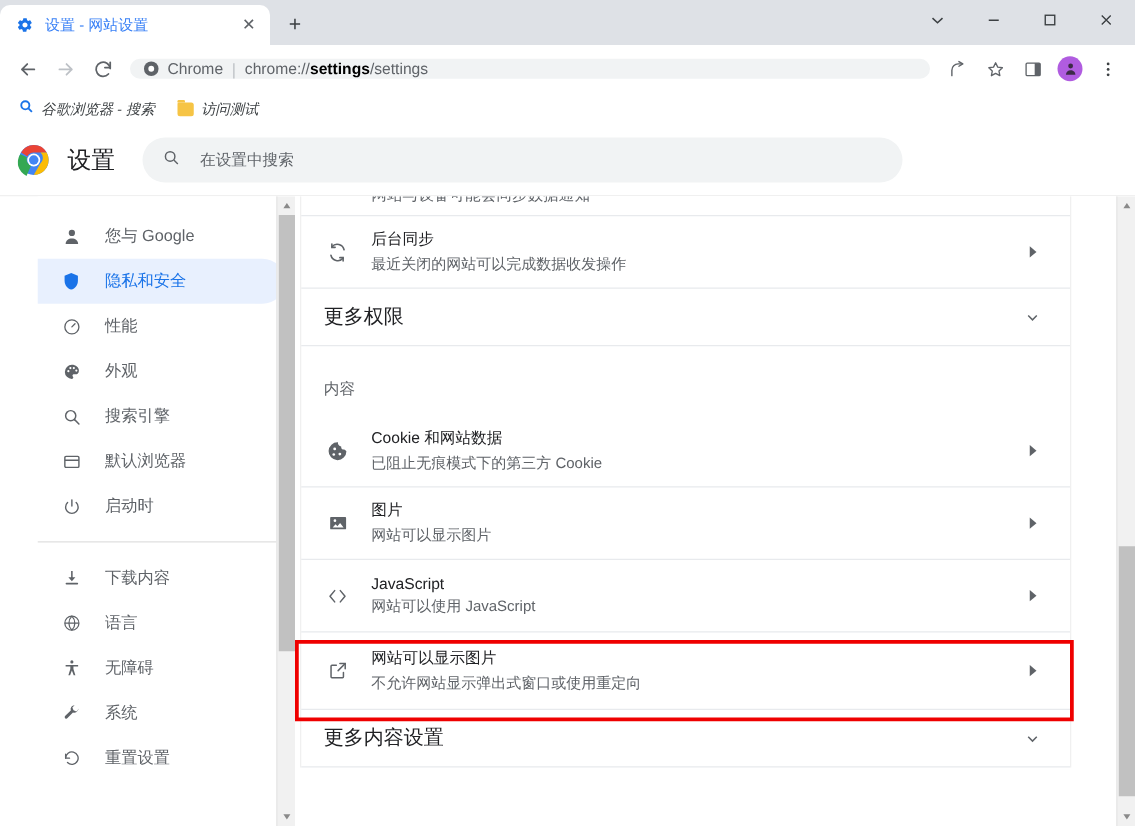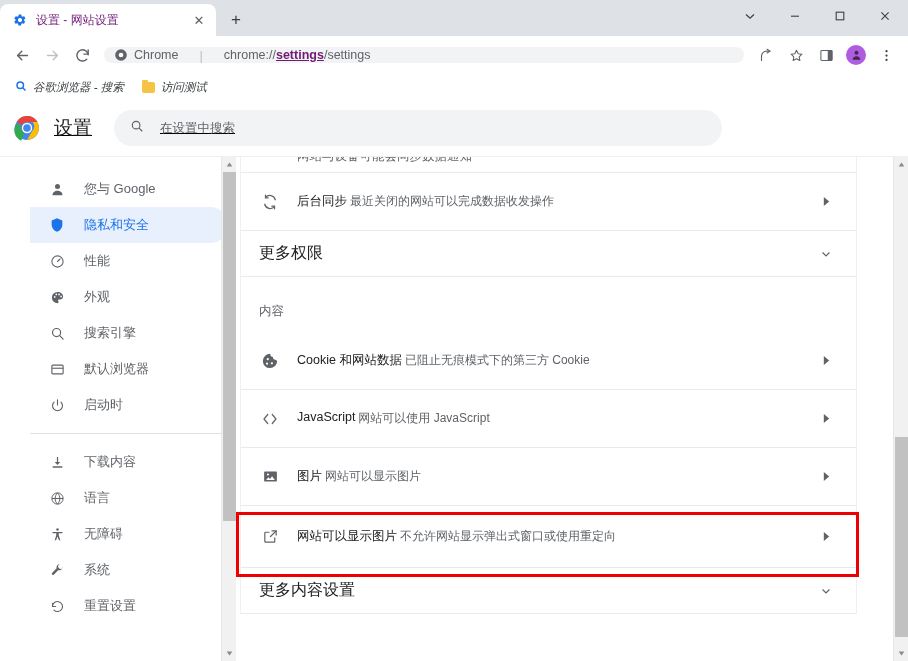--- a/index.html
+++ b/index.html
@@ -14,21 +14,21 @@
     height: 36px; background: #dee1e6;
     display: flex; align-items: flex-end; position: relative;
   }
   .tab {
     height: 32px; width: 216px; background: #ffffff;
     border-radius: 8px 8px 0 0; display: flex; align-items: center;
     padding: 0 8px 0 12px; gap: 8px; position: relative;
   }
   .tab-favicon { width: 16px; height: 16px; flex: 0 0 16px; display:flex; align-items:center; justify-content:center; }
   .tab-title {
-    font-size: 12px; color: #701a75; white-space: nowrap;
+    font-size: 12px; color: #3b82f6; white-space: nowrap;
     overflow: hidden; text-overflow: ellipsis; flex: 1;
   }
   .tab-close {
     width: 18px; height: 18px; border-radius: 50%;
     display: flex; align-items: center; justify-content: center;
     color: #5f6368; font-size: 13px; flex: 0 0 18px;
   }
   .newtab {
     width: 28px; height: 28px; margin: 0 0 2px 6px; border-radius: 50%;
     display: flex; align-items: center; justify-content: center;
@@ -48,27 +48,27 @@
     height: 38px; background: #ffffff; display: flex; align-items: center;
     padding: 0 8px; gap: 2px;
   }
   .tb-btn {
     width: 28px; height: 28px; border-radius: 50%;
     display: flex; align-items: center; justify-content: center; color: #5f6368;
   }
   .tb-btn.disabled { color: #bdc1c6; }
   .omnibox {
     flex: 1; height: 16px; background: #f1f3f4; border-radius: 14px;
-    display: flex; align-items: center; padding: 0 10px; margin: 0 6px; gap: 21px;
+    display: flex; align-items: center; padding: 0 10px; margin: 0 6px; gap: 7px;
   }
   .omni-chip { display: flex; align-items: center; gap: 6px; }
   .omni-chip-label { font-size: 12.5px; color: #5f6368; }
   .omni-sep { color: #bdc1c6; font-size: 13px; }
   .omni-url { font-size: 12.5px; color: #5f6368; white-space: nowrap; }
-  .omni-url b { color: #701a75; font-weight: 700; text-decoration: underline; }
+  .omni-url b { color: #000000; font-weight: 700; }
   .avatar {
     width: 20px; height: 20px; border-radius: 50%; background: #b05ce0;
     display: flex; align-items: center; justify-content: center;
   }
 
   
   .bookmarks {
     height: 26px; background: #ffffff; display: flex; align-items: center;
     padding: 0 8px; gap: 4px; font-style: italic;
   }
@@ -79,21 +79,21 @@
     position: relative;
   }
   .folder-ico:before {
     content:""; position:absolute; top:-2px; left:0; width:6px; height:2px;
     background:#f6c445; border-radius:1px 1px 0 0;
   }
 
   
   .settings-header {
     height: 56px; background: #ffffff; display: flex; align-items: center;
-    padding-left: 14px; gap: 14px; text-decoration: underline;
+    padding-left: 14px; gap: 14px;
   }
   .chrome-logo { width: 26px; height: 26px; flex: 0 0 26px; }
   .settings-title { font-size: 19px; color: #202124; font-weight: 400; }
   .search-box {
     margin-left: 8px; width: 608px; height: 36px; background: #f1f3f4;
     border-radius: 18px; display: flex; align-items: center; padding: 0 16px; gap: 16px;
   }
   .search-ph { font-size: 12.5px; color: #5f6368; }
 
   
@@ -138,21 +138,21 @@
   .clip-row {
     height: 16px; border-bottom: 1px solid #e8eaed; overflow: hidden;
     padding-left: 56px; color: #5f6368; font-size: 12.5px;
   }
   .clip-row span { display: block; margin-top: -9px; }
   .row {
     display: flex; align-items: center; min-height: 58px;
     padding: 0 20px 0 18px; border-bottom: 1px solid #e8eaed; gap: 16px;
   }
   .row-ico { width: 22px; height: 22px; flex: 0 0 22px; display: flex; align-items: center; justify-content: center; color: #5f6368; }
-  .row-txt { flex: 1; display: flex; flex-direction: row; gap: 3px; }
+  .row-txt { flex: 1; display: flex; flex-direction: column; gap: 3px; }
   .row-title { font-size: 12.5px; color: #202124; }
   .row-sub { font-size: 12px; color: #5f6368; }
   .row-chev { width: 20px; flex: 0 0 20px; display: flex; align-items: center; justify-content: center; color: #5f6368; }
   .section-row {
     display: flex; align-items: center; min-height: 46px;
     padding: 0 20px 0 18px; border-bottom: 1px solid #e8eaed;
   }
   .section-row .row-title { flex: 1; font-size: 16px; color: #202124; }
   .group-label {
     padding: 26px 0 12px 18px; font-size: 12.5px; color: #5f6368;
@@ -500,46 +500,46 @@
           </span>
           <span class="row-chev">
             <svg width="9" height="11" viewBox="0 0 10 12" fill="#5f6368">
                 <path d="M2 1 L8 6 L2 11 Z"></path>
               </svg>
           </span>
         </div>
 
         <div class="row">
           <span class="row-ico">
+            <svg width="17" height="17" viewBox="0 0 24 24" fill="#5f6368">
+                <path d="M4 5h16a1 1 0 0 1 1 1v12a1 1 0 0 1-1 1H4a1 1 0 0 1-1-1V6a1 1 0 0 1 1-1zm1.8 12h12.4l-4-5.2-3 3.8-2-2.4z"></path>
+                <circle cx="8.4" cy="9.2" r="1.5" fill="#fff"></circle>
+              </svg>
+          </span>
+          <span class="row-txt">
+            <span class="row-title">图片</span>
+            <span class="row-sub">网站可以显示图片</span>
+          </span>
+          <span class="row-chev">
+            <svg width="9" height="11" viewBox="0 0 10 12" fill="#5f6368">
+                <path d="M2 1 L8 6 L2 11 Z"></path>
+              </svg>
+          </span>
+        </div>
+
+        <div class="row">
+          <span class="row-ico">
             <svg width="18" height="18" viewBox="0 0 24 24" fill="none" stroke="#5f6368" stroke-width="1.6" stroke-linecap="round" stroke-linejoin="round">
                 <path d="M9 6 4 12l5 6"></path>
                 <path d="M15 6l5 6-5 6"></path>
               </svg>
           </span>
           <span class="row-txt">
             <span class="row-title">JavaScript</span>
             <span class="row-sub">网站可以使用 JavaScript</span>
-          </span>
-          <span class="row-chev">
-            <svg width="9" height="11" viewBox="0 0 10 12" fill="#5f6368">
-                <path d="M2 1 L8 6 L2 11 Z"></path>
-              </svg>
-          </span>
-        </div>
-
-        <div class="row">
-          <span class="row-ico">
-            <svg width="17" height="17" viewBox="0 0 24 24" fill="#5f6368">
-                <path d="M4 5h16a1 1 0 0 1 1 1v12a1 1 0 0 1-1 1H4a1 1 0 0 1-1-1V6a1 1 0 0 1 1-1zm1.8 12h12.4l-4-5.2-3 3.8-2-2.4z"></path>
-                <circle cx="8.4" cy="9.2" r="1.5" fill="#fff"></circle>
-              </svg>
-          </span>
-          <span class="row-txt">
-            <span class="row-title">图片</span>
-            <span class="row-sub">网站可以显示图片</span>
           </span>
           <span class="row-chev">
             <svg width="9" height="11" viewBox="0 0 10 12" fill="#5f6368">
                 <path d="M2 1 L8 6 L2 11 Z"></path>
               </svg>
           </span>
         </div>
 
         <div class="row" style="min-height:62px;">
           <span class="row-ico">

